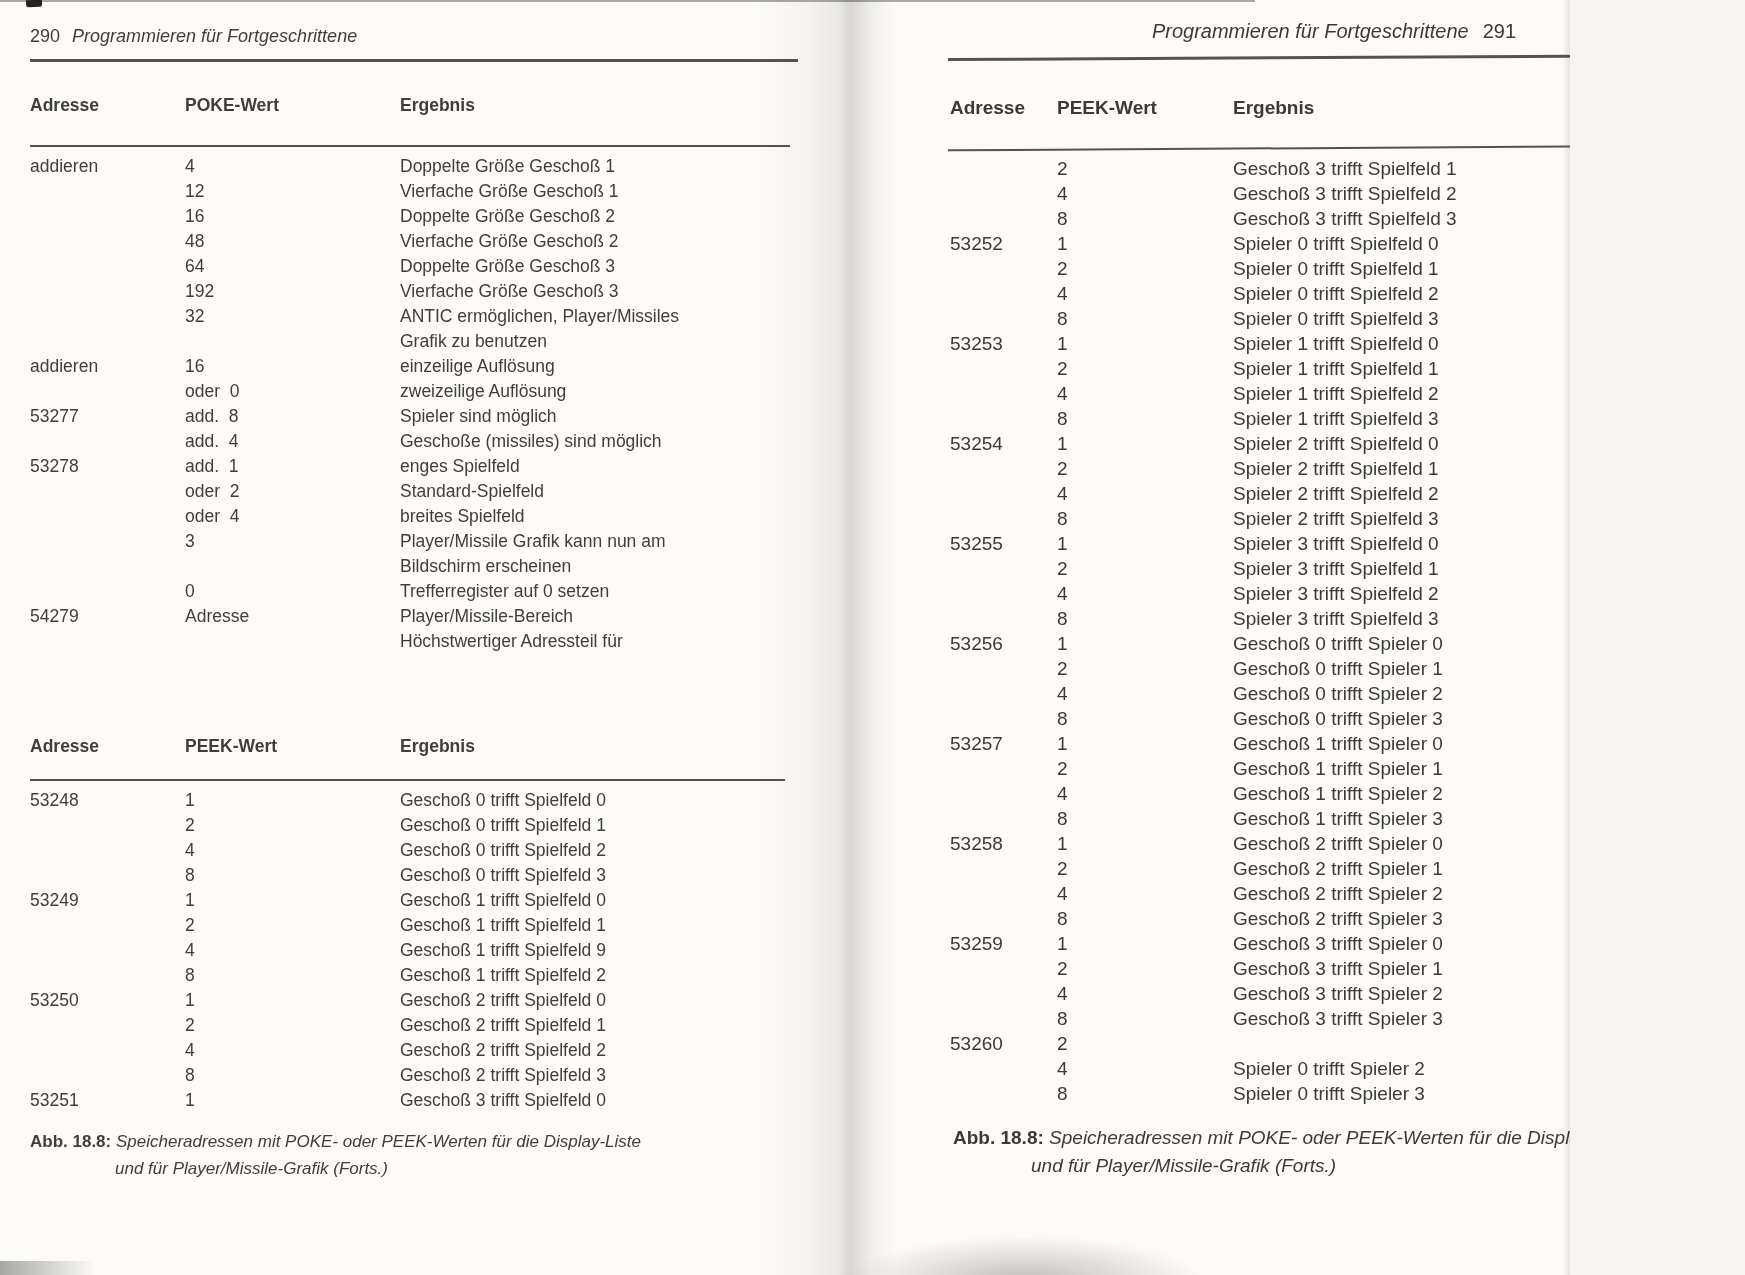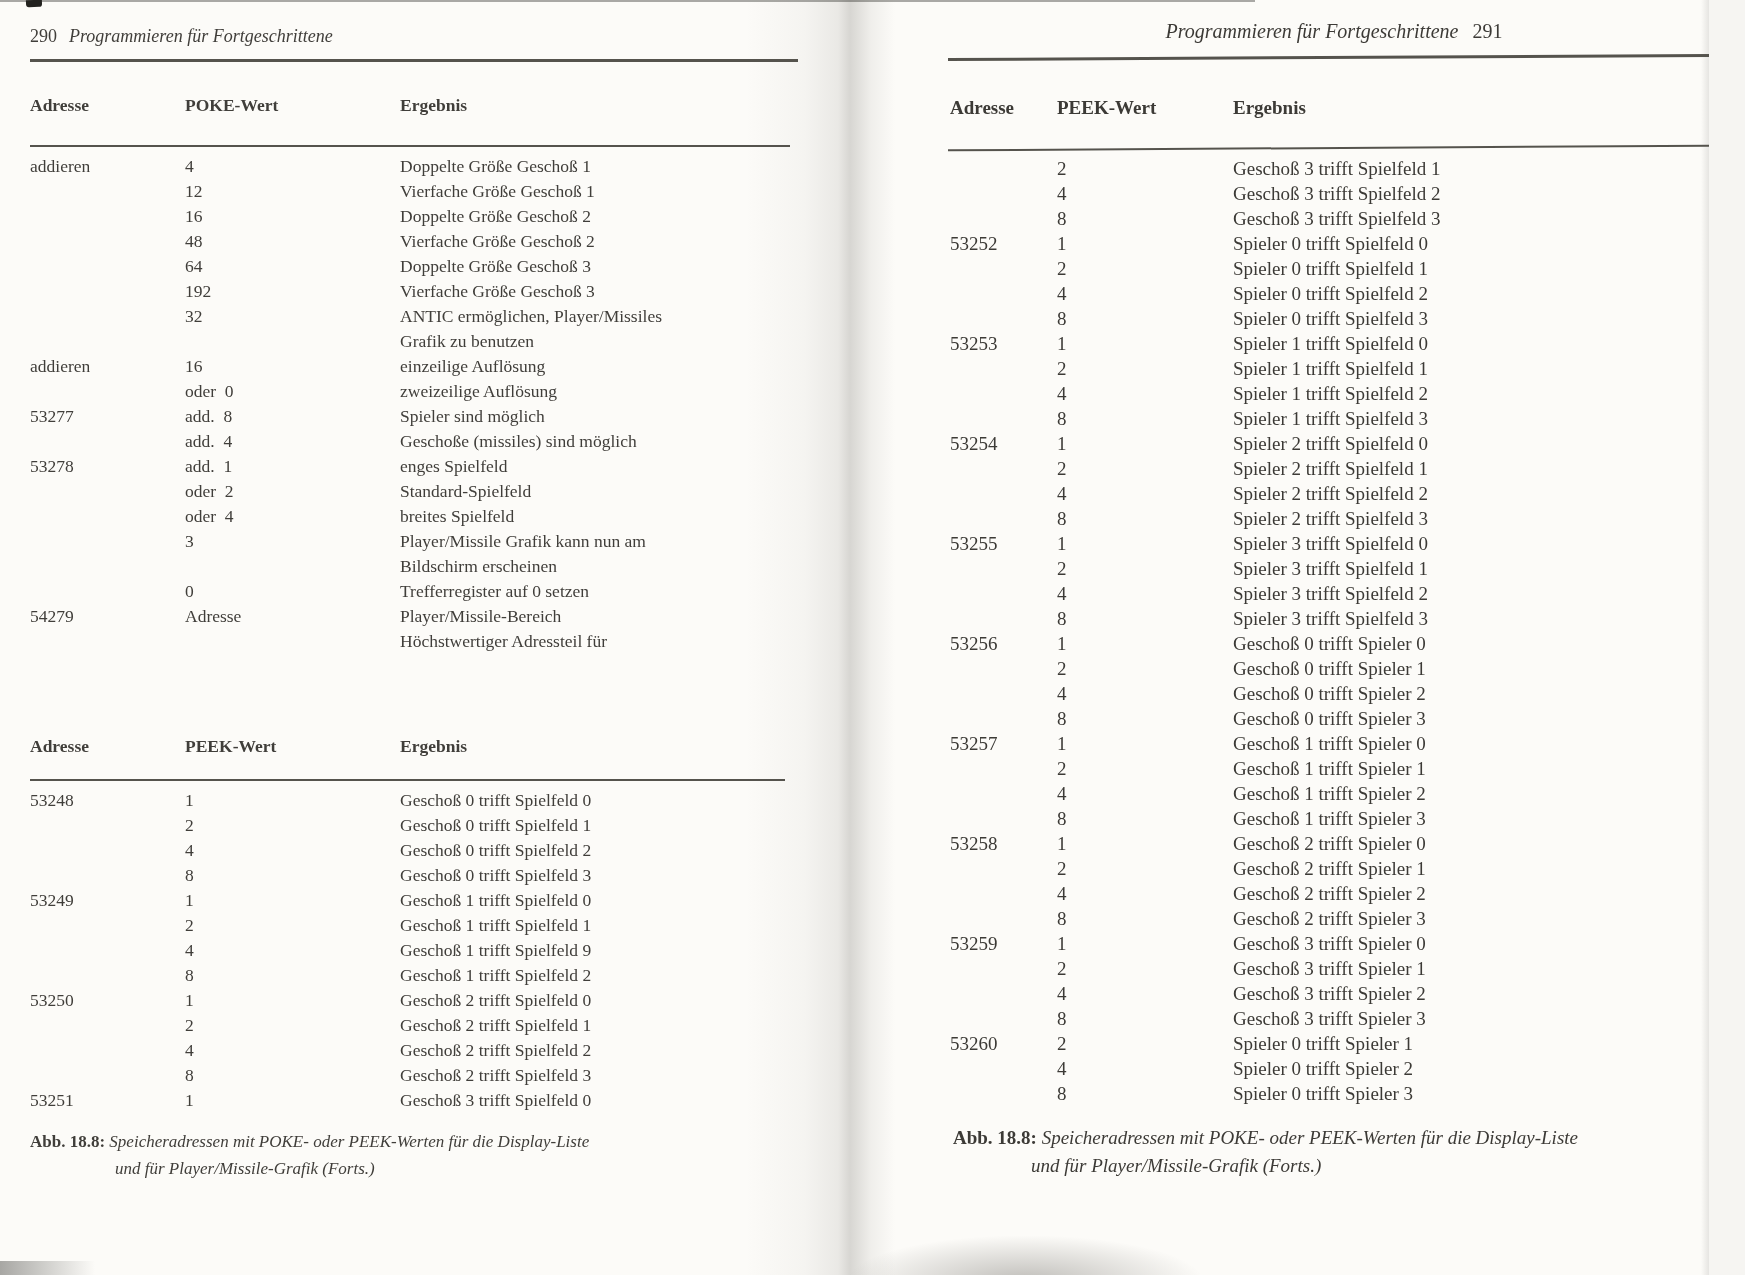--- a/index.html
+++ b/index.html
@@ -1,21 +1,21 @@
 <!DOCTYPE html>
 <html><head>
 <meta charset="utf-8">
 <style>
   html,body{margin:0;padding:0;background:#f6f5f2;}
   .canvas{
     position:relative;
-    width:1709px;height:1275px;
+    width:1570px;height:1275px;
     background:#fcfbf8;
     overflow:hidden;
-    font-family:Liberation Serif, serif;
+    font-family:Liberation Sans, sans-serif;
     color:#403e3a;
   }
   
   .gutter-shadow{
     position:absolute;left:745px;top:0;width:150px;height:1275px;
     background:linear-gradient(90deg,
       rgba(130,128,122,0) 0%,
       rgba(130,128,122,0.06) 40%,
       rgba(130,128,122,0.15) 62%,
       rgba(130,128,122,0.30) 70%,
@@ -477,21 +477,20 @@
           <div class="c3">Geschoß 3 trifft Spieler 2</div>
         </div>
         <div class="trow">
           <div class="c1"></div>
           <div class="c2">8</div>
           <div class="c3">Geschoß 3 trifft Spieler 3</div>
         </div>
         <div class="trow">
           <div class="c1">53260</div>
           <div class="c2">2</div>
-          <div class="c3">Spieler 0 trifft Spieler 1</div>
         </div>
         <div class="trow">
           <div class="c1"></div>
           <div class="c2">4</div>
           <div class="c3">Spieler 0 trifft Spieler 2</div>
         </div>
         <div class="trow">
           <div class="c1"></div>
           <div class="c2">8</div>
           <div class="c3">Spieler 0 trifft Spieler 3</div>

